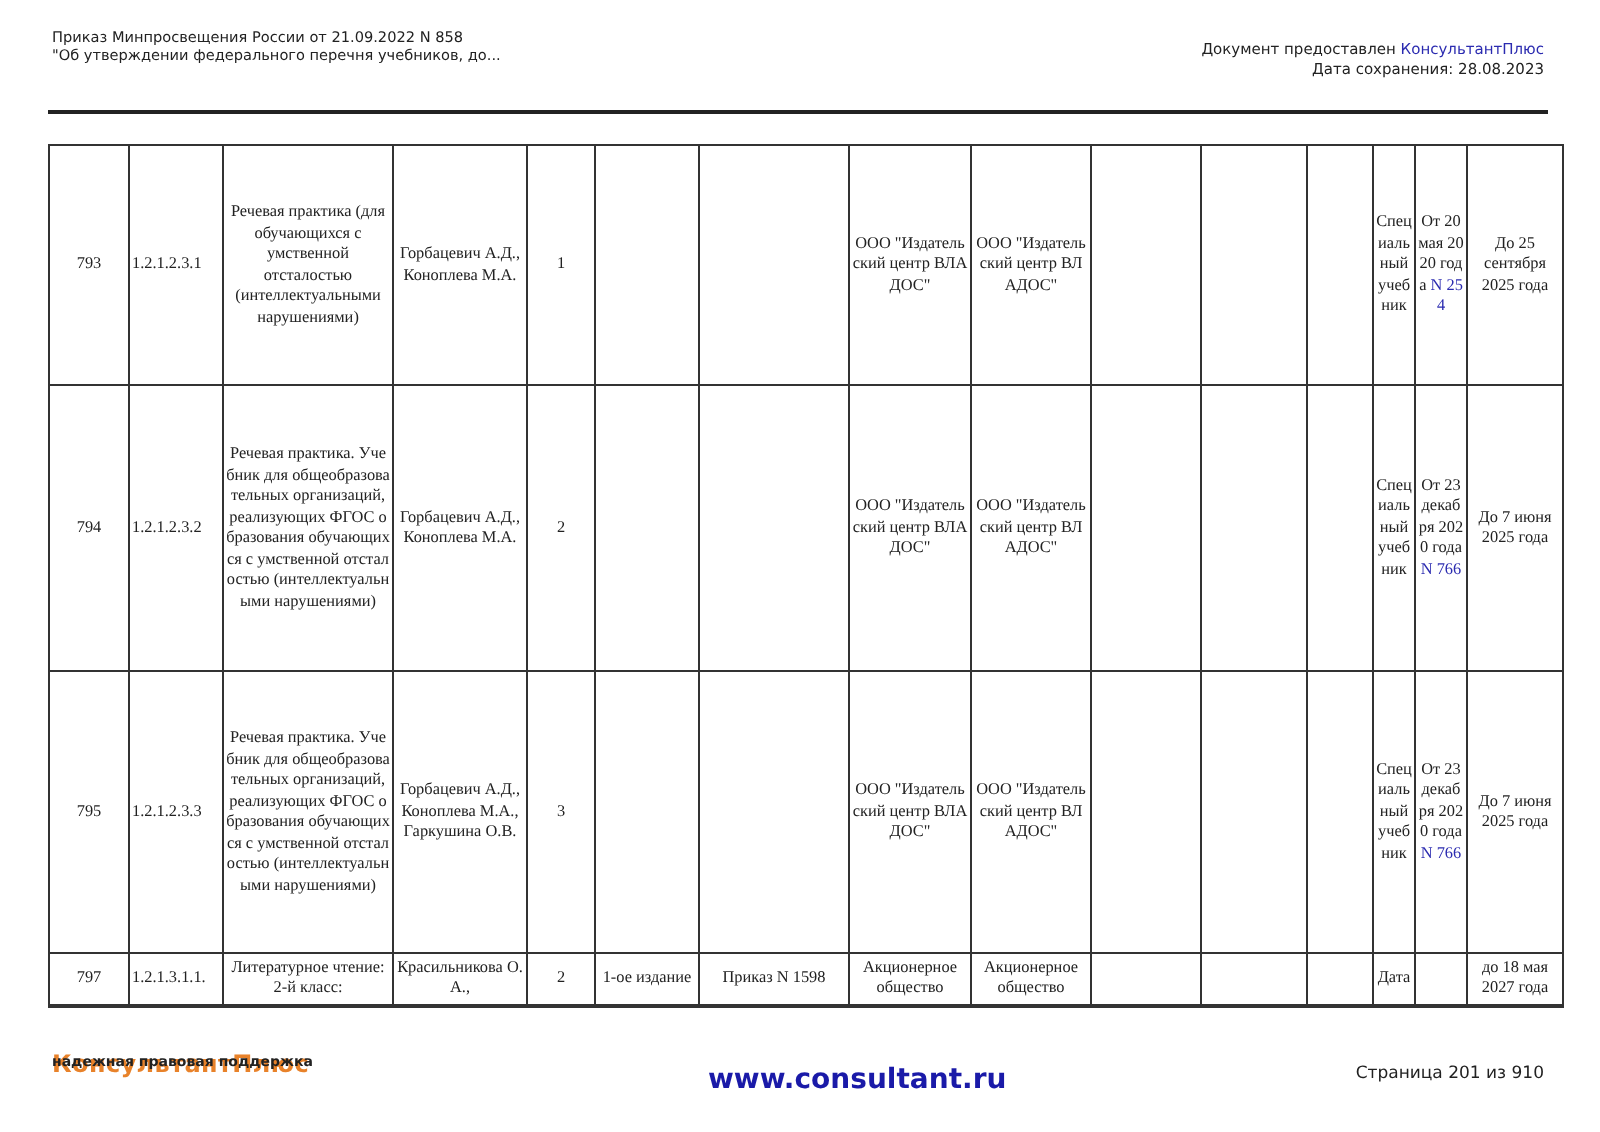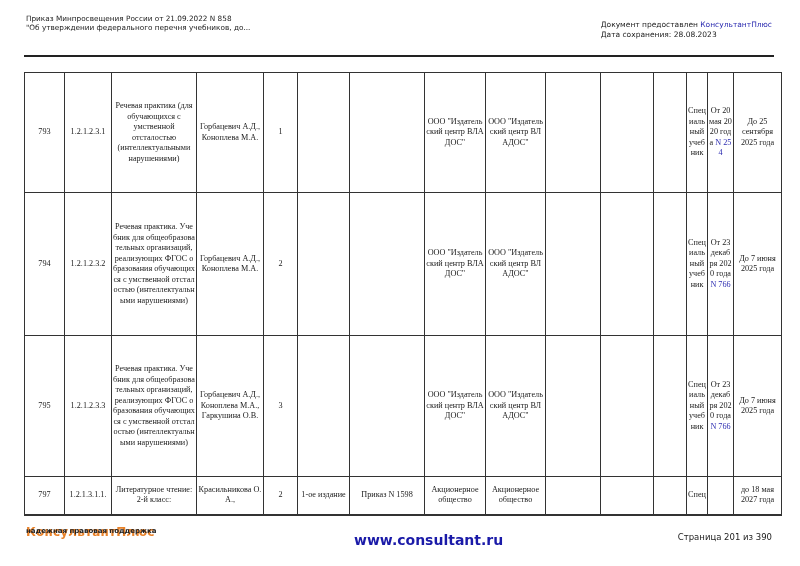--- a/index.html
+++ b/index.html
@@ -1,23 +1,23 @@
 <!DOCTYPE html>
 <html><head>
 <meta charset="utf-8">
 <style>
   html, body { margin:0; padding:0; background:#fff; }
   body { width:800px; height:566px; position:relative; overflow:hidden; font-family:"DejaVu Sans", sans-serif; }
   .hdr-left { position:absolute; left:26px; top:14px; font-size:7.3px; line-height:9px; color:#222; font-family:"DejaVu Sans", sans-serif; }
-  .hdr-right { position:absolute; right:28px; top:20px; font-size:7.5px; line-height:10px; color:#222; }
+  .hdr-right { position:absolute; right:28px; top:20px; font-size:7.5px; line-height:10px; color:#222; text-align:right; }
   .hdr-right .brand { color:#2b2bb0; }
   .hdr-rule { position:absolute; left:24px; top:55px; width:750px; height:0; border-top:2px solid #222; }
   table.doc { position:absolute; left:24px; top:72px; border-collapse:collapse; table-layout:fixed; font-family:"Liberation Serif", serif; font-size:8.2px; line-height:10.5px; color:#222; }
   table.doc td { border:1px solid #333; text-align:center; vertical-align:middle; padding:0 1px; overflow:hidden; word-break:break-all; }
-  table.doc td.l { text-align:center;margin-left:13px; }
+  table.doc td.l { text-align:left;margin-left:13px; }
   table.doc tr.last td { border-bottom:2px solid #333; }
   .blue { color:#2b2bb0; }
   .ftr-brand { position:absolute; left:26px; top:525px; font-size:12px; font-weight:bold; color:#e8822a; font-family:"DejaVu Sans", sans-serif; letter-spacing:0.2px; }
   .ftr-tag { position:absolute; left:26px; top:527px; font-size:7px; font-weight:bold; color:#222; }
   .ftr-url { position:absolute; left:354px; top:532px; font-size:14px; font-weight:bold; color:#1a1aa8; }
   .ftr-page { position:absolute; right:28px; top:532px; font-size:8.5px; color:#222; }
 </style>
 </head>
 <body>
 
@@ -99,36 +99,36 @@
     <td>ООО "Издательский центр ВЛАДОС"</td>
     <td></td>
     <td></td>
     <td></td>
     <td>Специальный учебник</td>
     <td><span>От 23 декабря 2020 года </span><span class="blue">N 766</span></td>
     <td style="word-break:normal">До 7 июня 2025 года</td>
   </tr>
 
 
-  <tr class="last" style="height:38px">
+  <tr class="last" style="height:26px">
     <td>797</td>
     <td class="l">1.2.1.3.1.1.</td>
     <td style="word-break:normal">Литературное чтение: 2-й класс:</td>
     <td>Красильникова О.А.,</td>
     <td>2</td>
     <td style="word-break:normal">1-ое издание</td>
     <td style="word-break:normal">Приказ N 1598</td>
     <td style="word-break:normal">Акционерное общество</td>
     <td style="word-break:normal">Акционерное общество</td>
     <td></td>
     <td></td>
     <td></td>
-    <td>Спец</td>
+    <td>Дата</td>
     <td></td>
     <td style="word-break:normal">до 18 мая 2027 года</td>
   </tr>
 </tbody>
   </table>
 
 <div class="ftr-brand">КонсультантПлюс</div>
 <div class="ftr-tag">надежная правовая поддержка</div>
 <div class="ftr-url">www.consultant.ru</div>
-<div class="ftr-page">Страница 201 из 390</div>
+<div class="ftr-page">Страница 201 из 910</div>
 
 </body></html>

